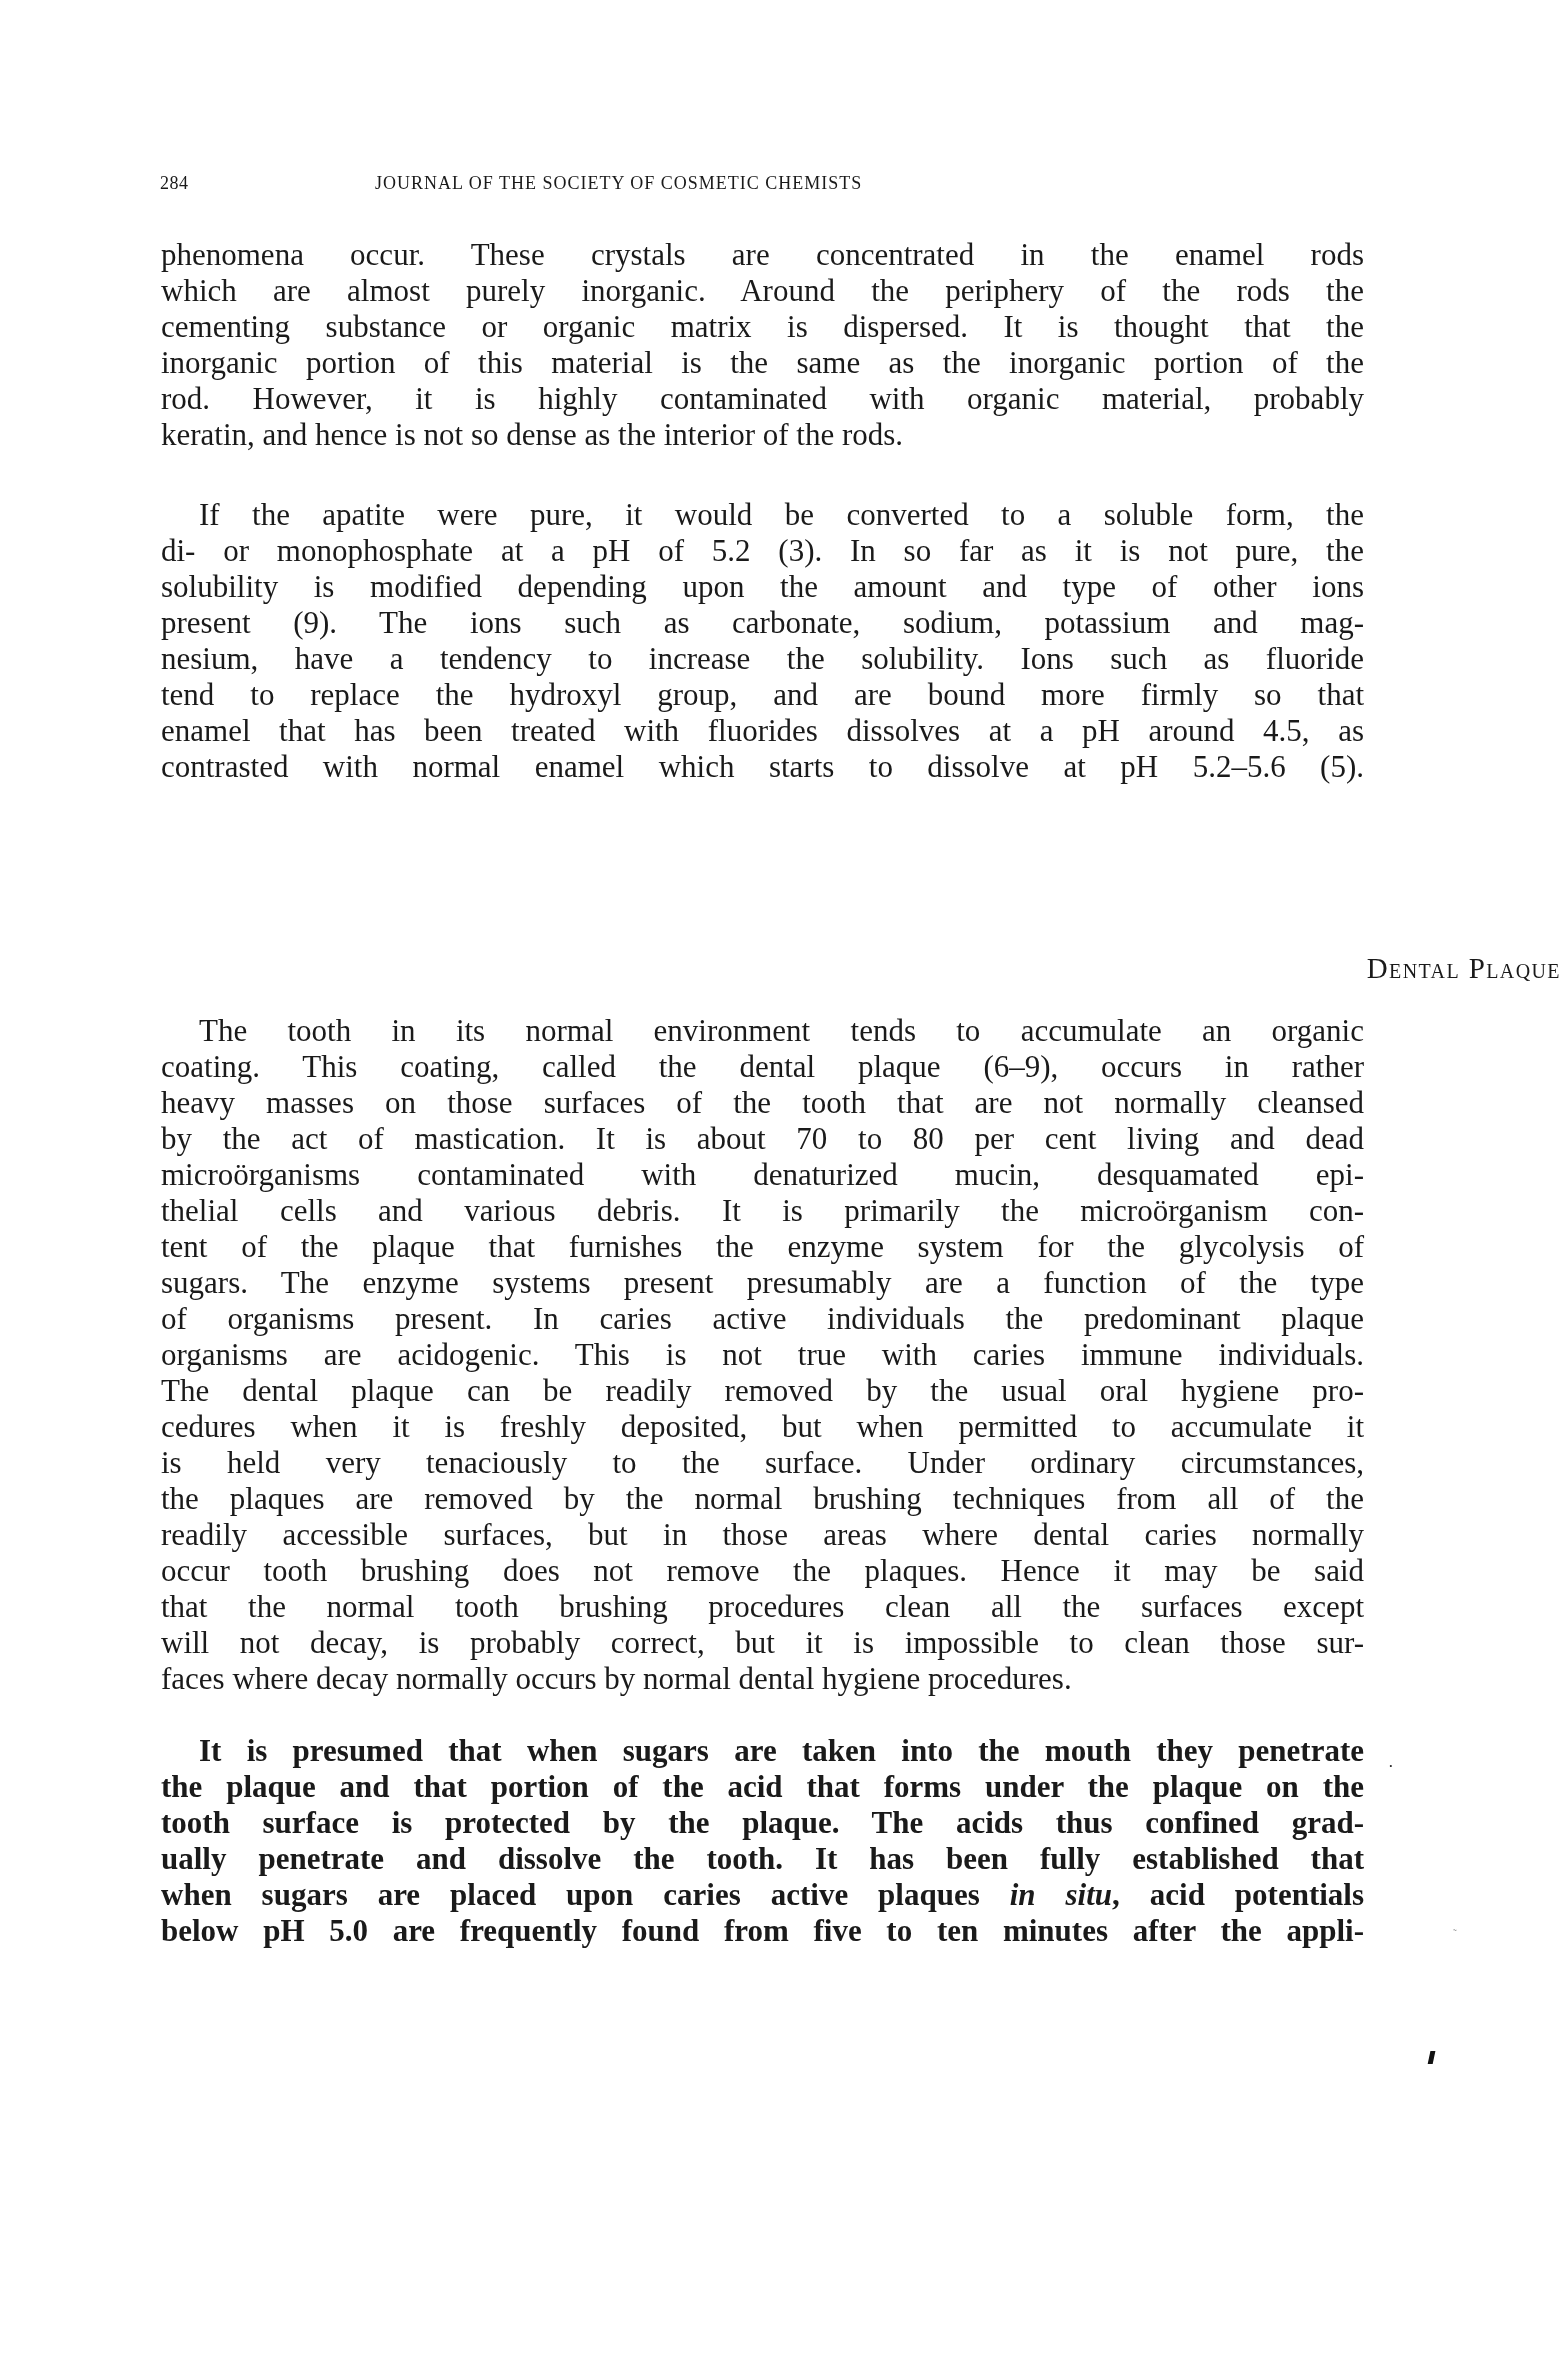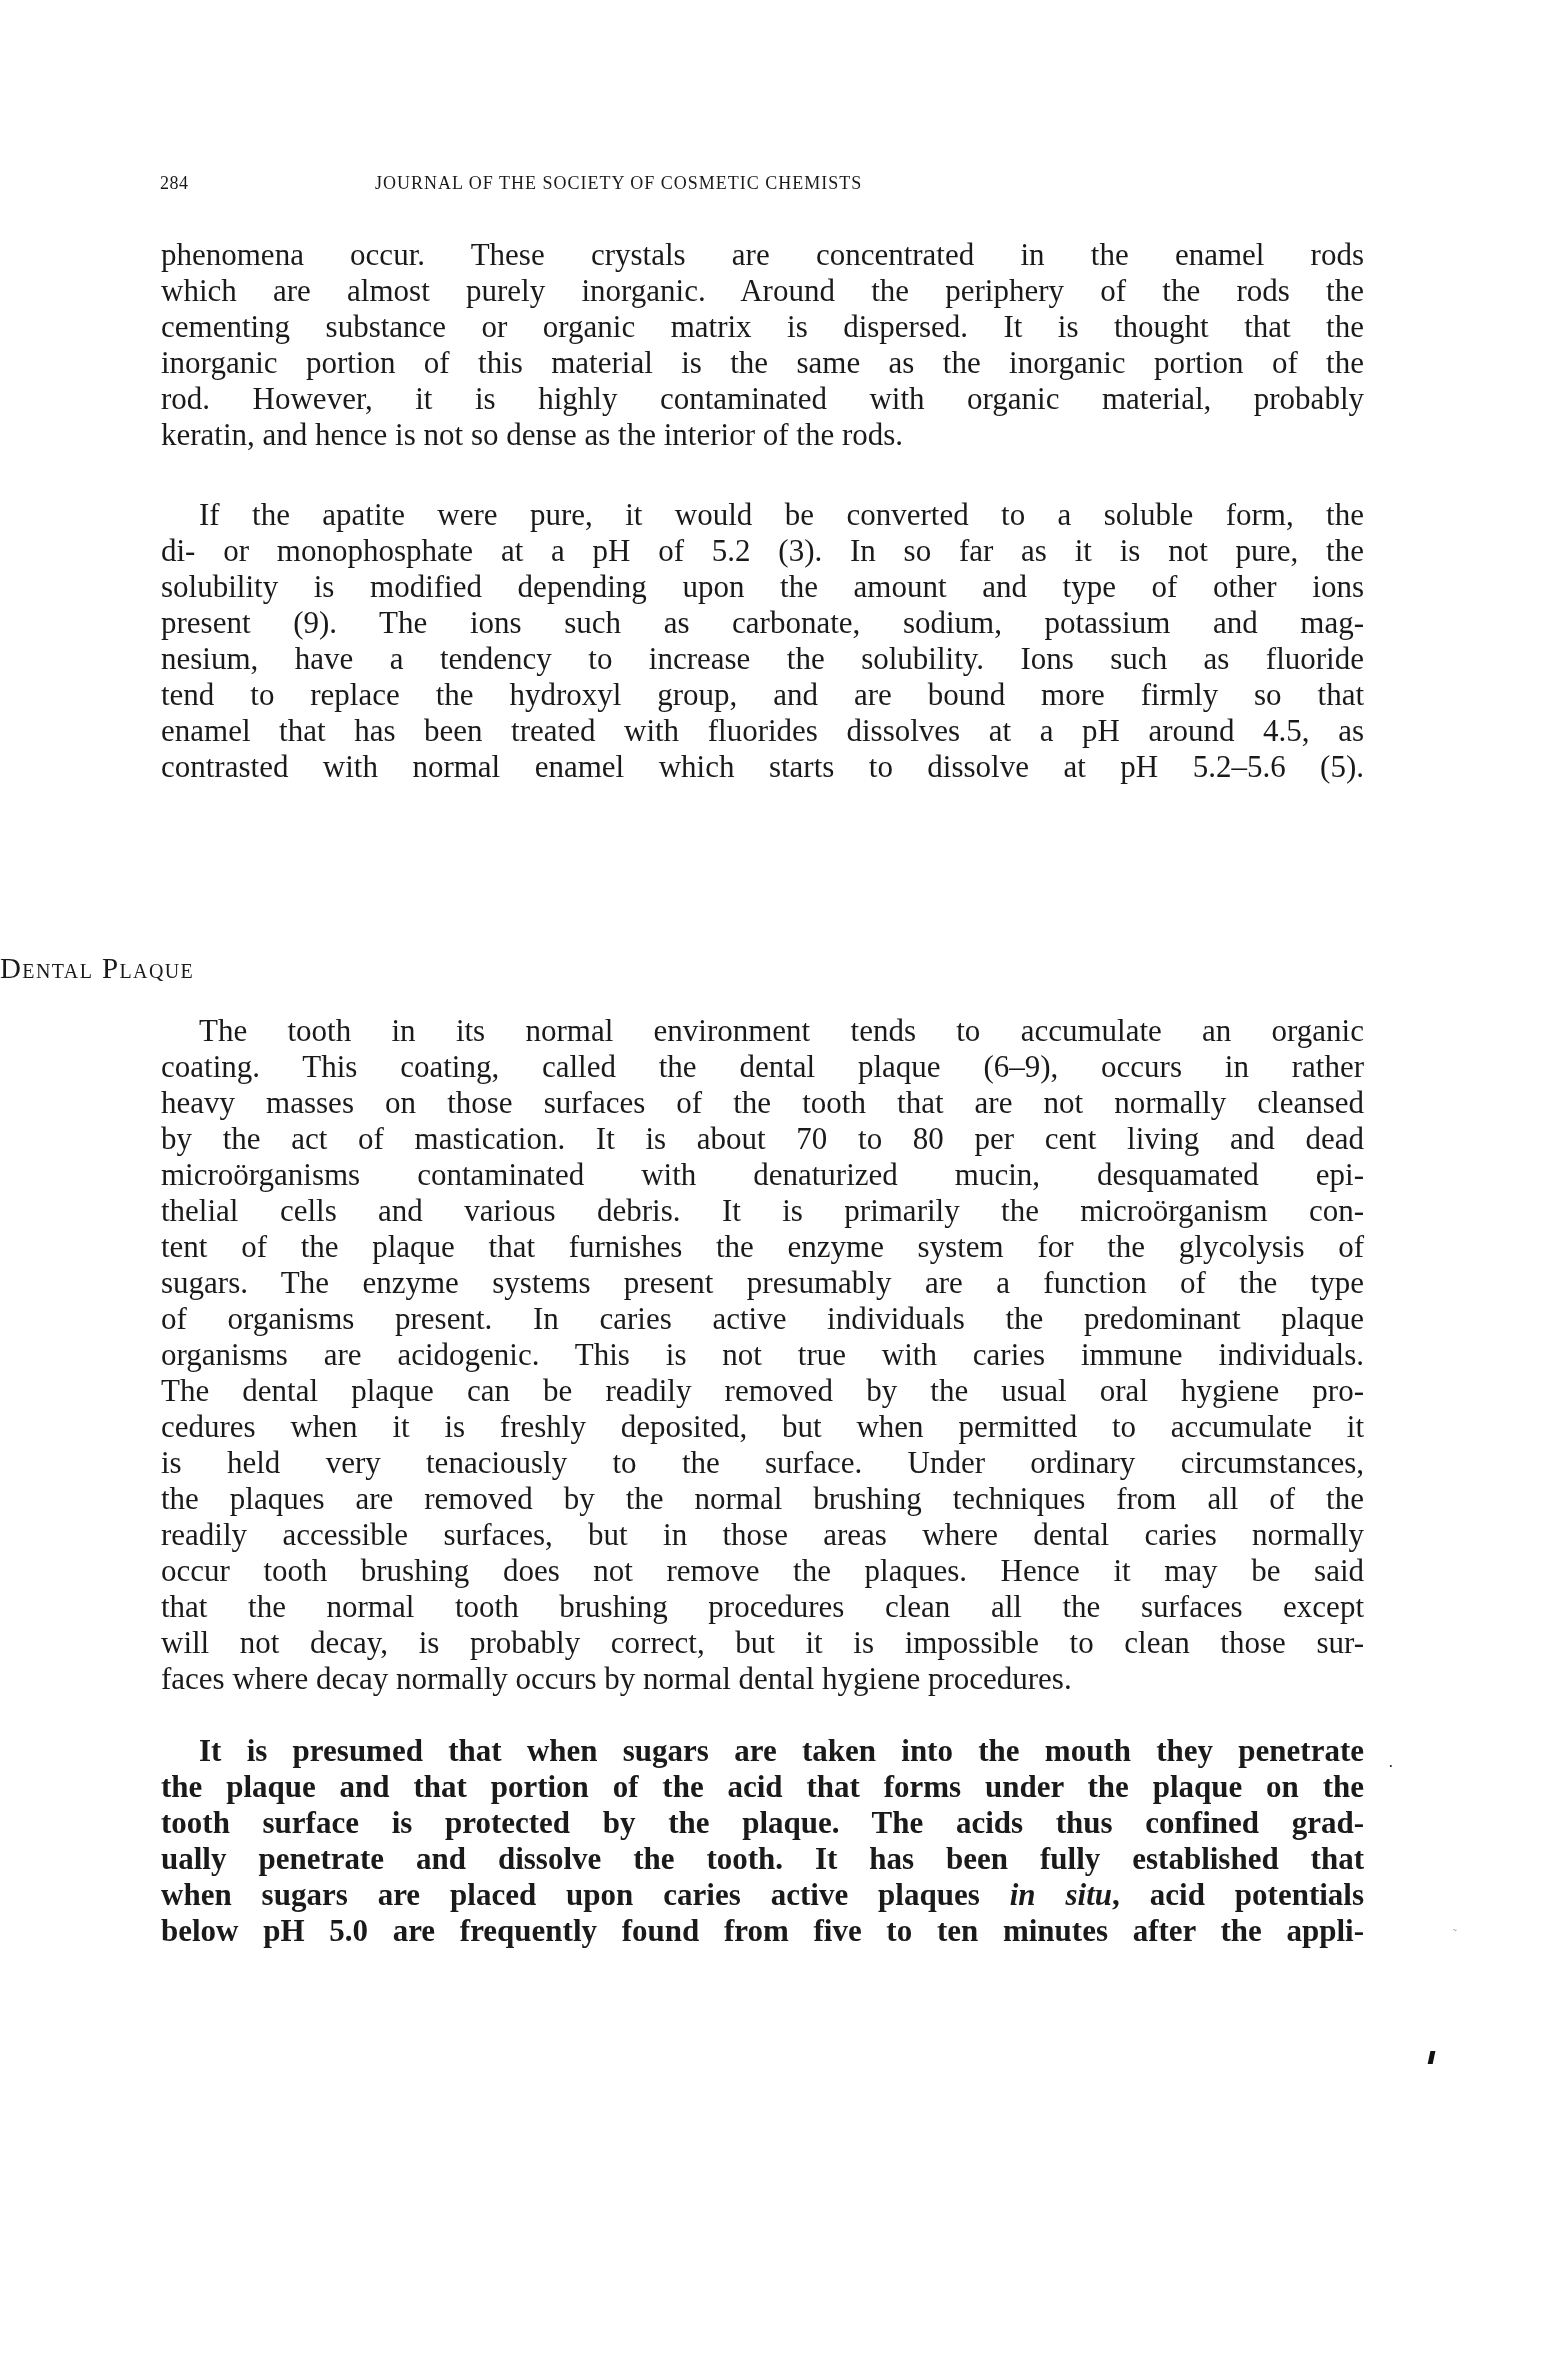--- a/index.html
+++ b/index.html
@@ -7,21 +7,21 @@
          font-family: "Liberation Serif", "DejaVu Serif", serif; color: #1a1a1a; }
   .running-head { position: absolute; top: 137px; left: 160px; width: 1204px; height: 29px;
                   font-size: 18px; letter-spacing: 0.5px; margin-top: 36px; }
   .page-number { position: absolute; left: 0; top: 0; }
   .journal-title { position: absolute; left: 215px; top: 0; letter-spacing: 1px; }
   .body-block { position: absolute; left: 161px; width: 1203px; }
   .line { display: block; height: 36px; line-height: 36px; font-size: 31px;
           text-align: justify; text-align-last: justify; white-space: nowrap; overflow: visible; }
   .line.last { text-align-last: left; }
   .line.indent { padding-left: 38px; }
-  .section-heading { position: absolute; left: 0; width: 1561px; top: 952px; text-align: left;
+  .section-heading { position: absolute; left: 0; width: 1561px; top: 952px; text-align: right;
                      font-size: 29px; font-variant: small-caps; letter-spacing: 1.4px; }
   .italic { font-style: italic; }
   .margin-mark { position: absolute; color: #222; }
   .mark-dot { left: 1388px; top: 1757px; font-size: 17px; }
   .mark-tilde { left: 1453px; top: 1928px; font-size: 11.5px; color: #999; }
   .mark-blob { left: 1429px; top: 2051px; width: 4.8px; height: 13.4px; background: #111;
                transform: skewX(-12deg); }
 </style>
 </head>
 <body>

